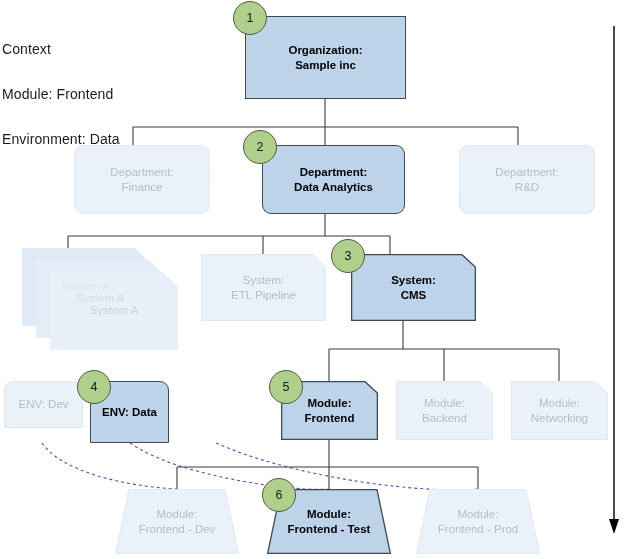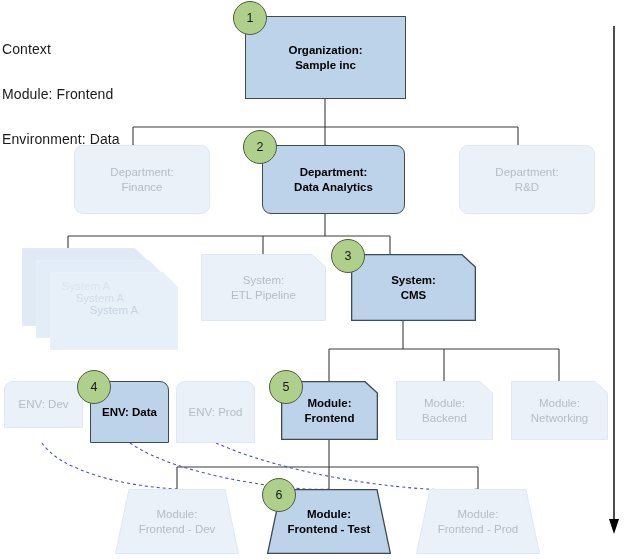--- a/index.html
+++ b/index.html
@@ -229,23 +229,20 @@
   </div>
 
   <div class="node env dim" style="left:4px;top:381px;width:79px;height:47px;">
     <span class="lbl">ENV: Dev</span>
   </div>
 
   <div class="node env active" style="left:90px;top:381px;width:79px;height:62px;">
     <span class="lbl">ENV: Data</span>
   </div>
 
-  <div class="node env dim" style="left:176px;top:381px;width:79px;height:62px;">
-    <span class="lbl">ENV: Prod</span>
-  </div>
 
   <div class="node cut" style="left:281px;top:381px;width:97px;height:59px;color:#000000;font-weight:bold;">
     <svg class="shape" viewBox="0 0 97 59" preserveAspectRatio="none">
       <path d="M0.65,0.65 H84 L96.35,12 V58.35 H0.65 Z" fill="#bcd3e9" stroke="#3f4a52" stroke-width="1.3"></path>
     </svg>
     <span class="lbl">Module:
 Frontend</span>
   </div>
 
   <div class="node cut" style="left:396px;top:381px;width:97px;height:59px;color:#b6bcc4;">

